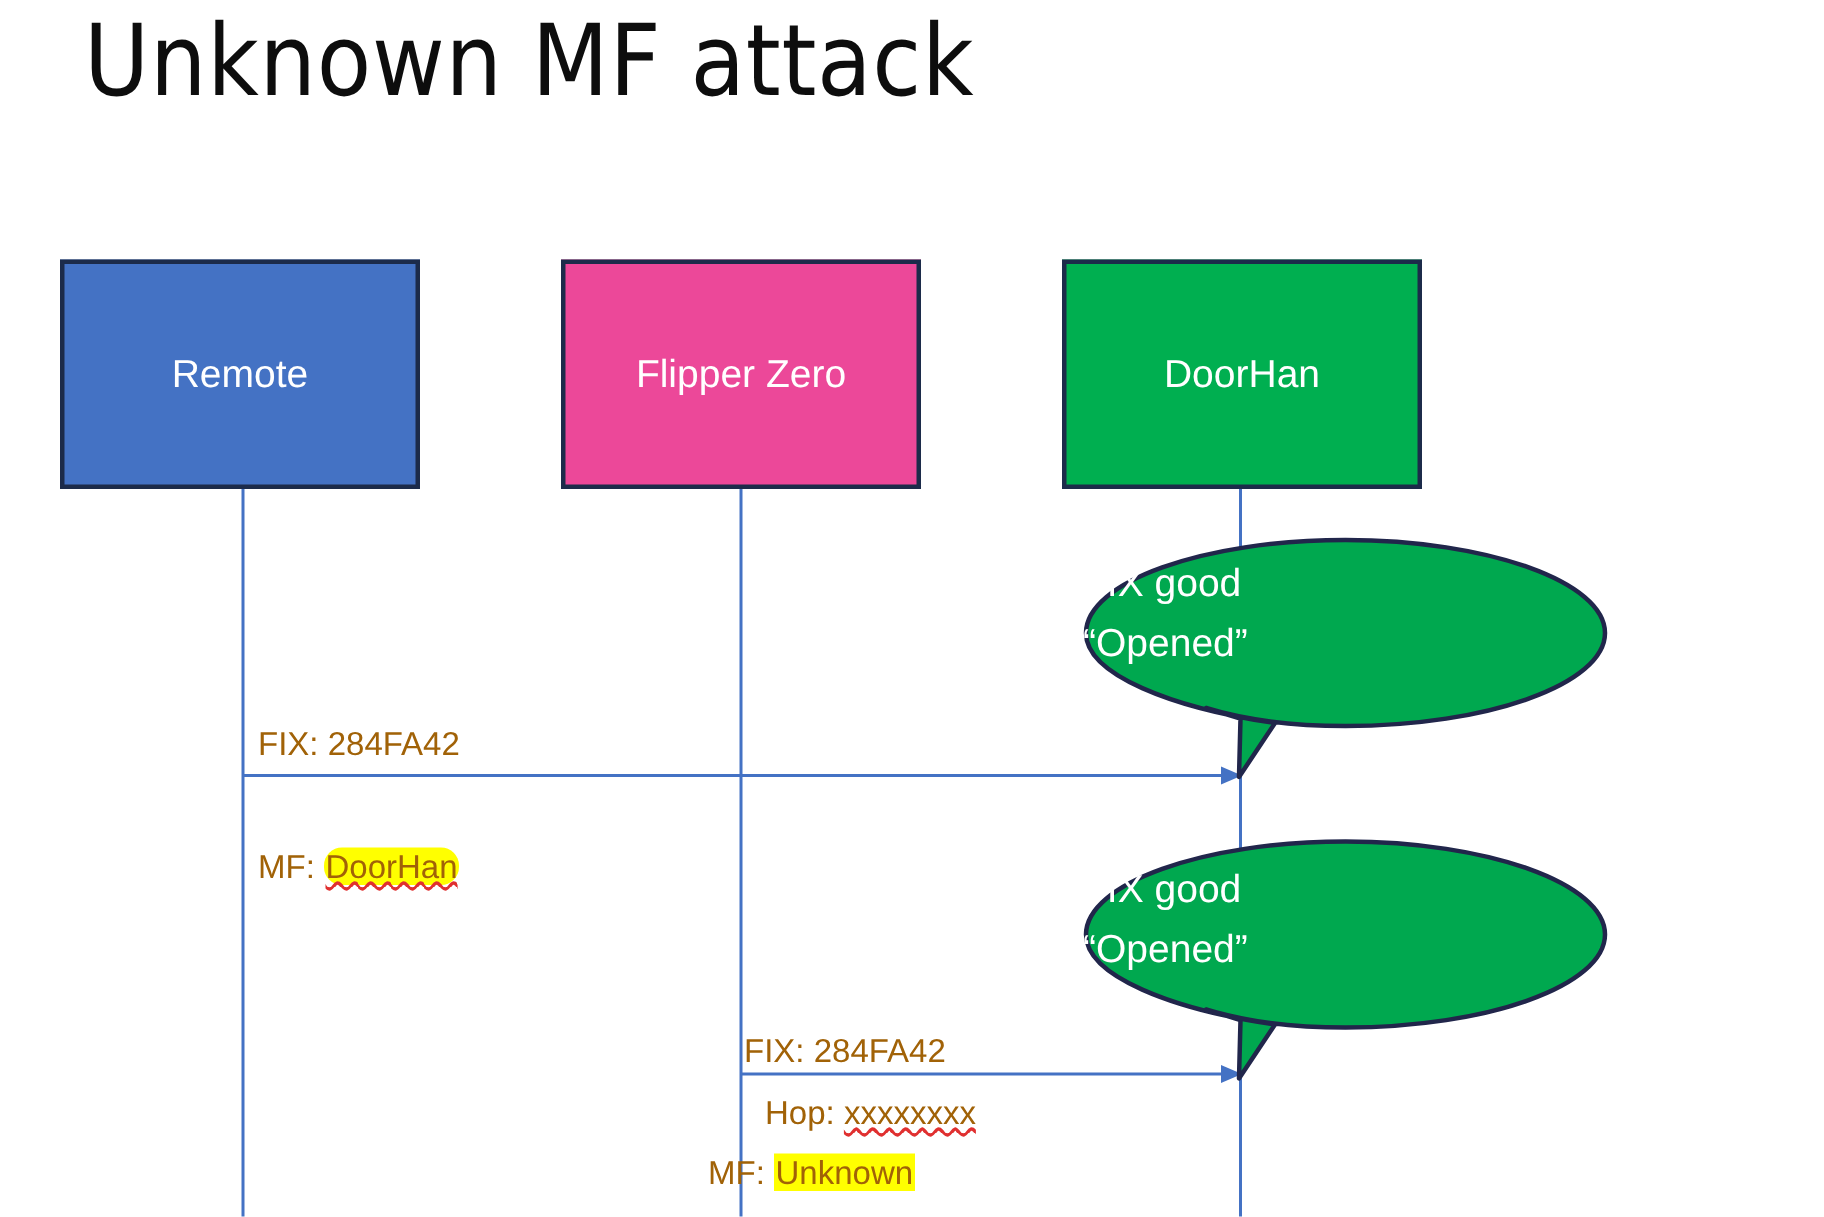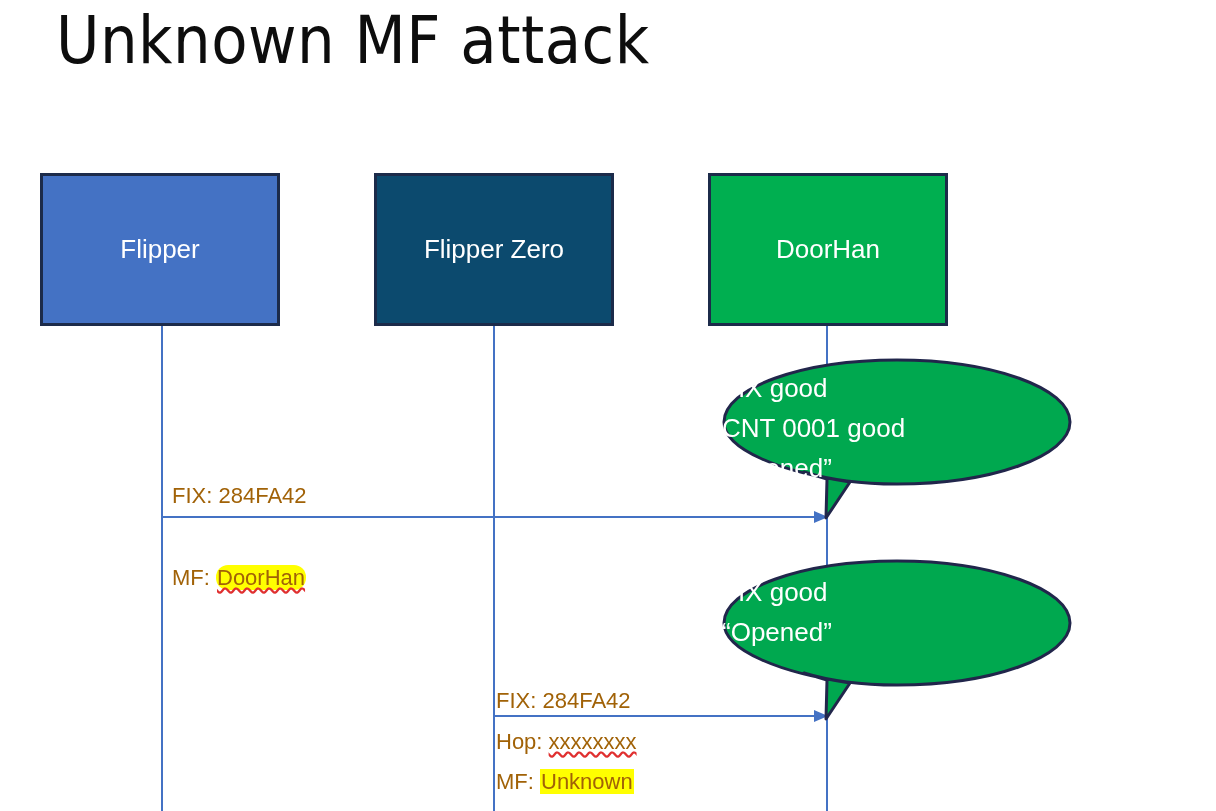--- a/index.html
+++ b/index.html
@@ -98,22 +98,22 @@
     font-size: 22px;
     line-height: 40px;
     color: #a16207;
     white-space: nowrap;
     font-family: "Liberation Sans", sans-serif;
   }
   #msg1-line1 { left: 172px; top: 476px; }
   #msg1-line2 { left: 172px; top: 518px; }
   #msg1-line3 { left: 172px; top: 558px; }
   #msg2-line1 { left: 496px; top: 681px; }
-  #msg2-line2 { left: 496px; top: 722px; }
-  #msg2-line3 { left: 496px; top: 762px; }
+  #msg2-line2 { left: 496px; top: 722px; padding-left: 14px; }
+  #msg2-line3 { left: 472px; top: 762px; }
 
   .hl {
     background: #ffff00;
     padding: 0 1px;
   }
   .squiggle {
     text-decoration: underline wavy #e03030;
     text-decoration-skip-ink: none;
     border-radius: 12px;
   }
@@ -140,23 +140,23 @@
   #callout-2 .callout-text { top: 13px; }
 </style>
 </head>
 <body>
 
 <div id="slide">
 
   <div class="slide-title">Unknown MF attack</div>
 
   <div class="actor-box" id="box-remote" style="background:#4472C4;">
-    <span class="actor-label">Flipper</span>
-  </div>
-  <div class="actor-box" id="box-flipper" style="background:#0c4a6e;">
+    <span class="actor-label">Remote</span>
+  </div>
+  <div class="actor-box" id="box-flipper" style="background:#ec4899;">
     <span class="actor-label">Flipper Zero</span>
   </div>
   <div class="actor-box" id="box-receiver" style="background:#00AF50;">
     <span class="actor-label">DoorHan</span>
   </div>
 
   <div class="lifeline" id="lifeline-remote"></div>
   <div class="lifeline" id="lifeline-flipper"></div>
   <div class="lifeline" id="lifeline-receiver"></div>
 
@@ -182,21 +182,20 @@
                C 348 98 270 126 175 126
                C 140 126 108 122 82 114
                L 105 121
                L 104 160
                L 128 124
                C 60 114 2 92 2 64
                C 2 30 80 2 175 2 Z" fill="#00A84F" stroke="#21264B" stroke-width="3" stroke-linejoin="round"></path>
     </svg>
     <div class="callout-text">
       <div>FIX good</div>
-      <div>CNT 0001 good</div>
       <div>“Opened”</div>
     </div>
   </div>
 
   <div class="callout" id="callout-2">
     <svg width="350" height="162" viewBox="0 0 350 162">
       <path d="M 175 2
                C 270 2 348 30 348 64
                C 348 98 270 126 175 126
                C 140 126 108 122 82 114

